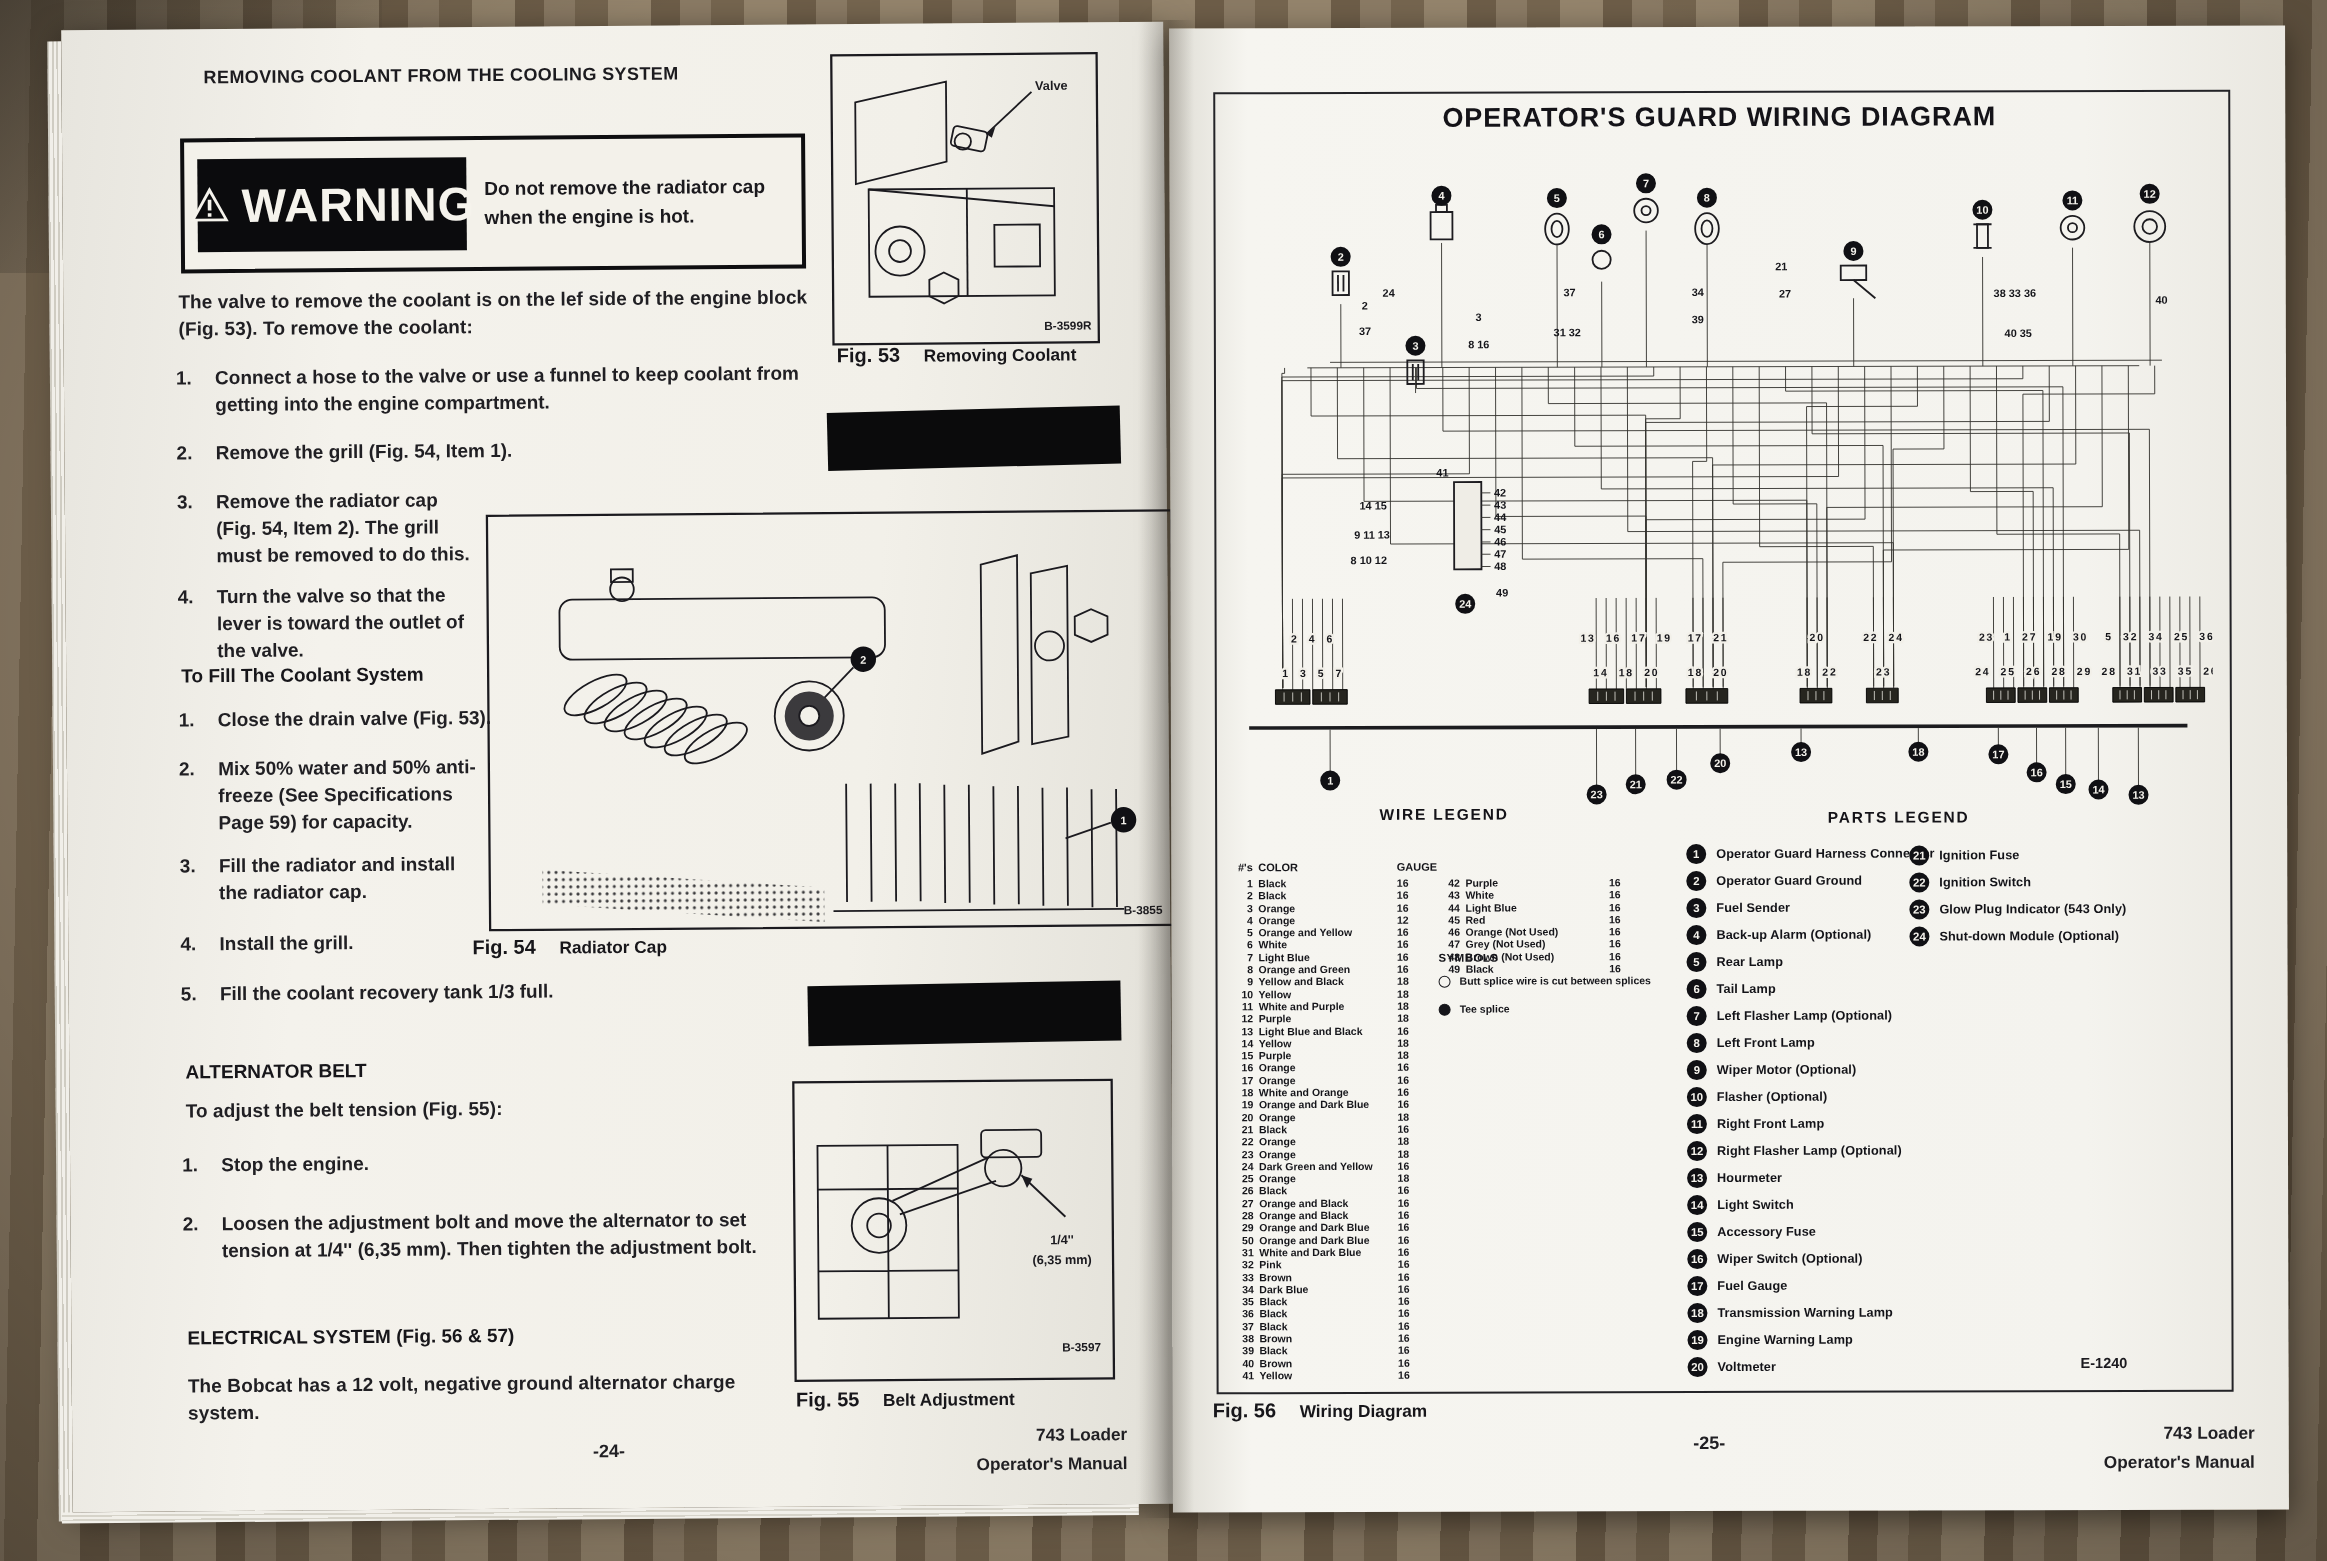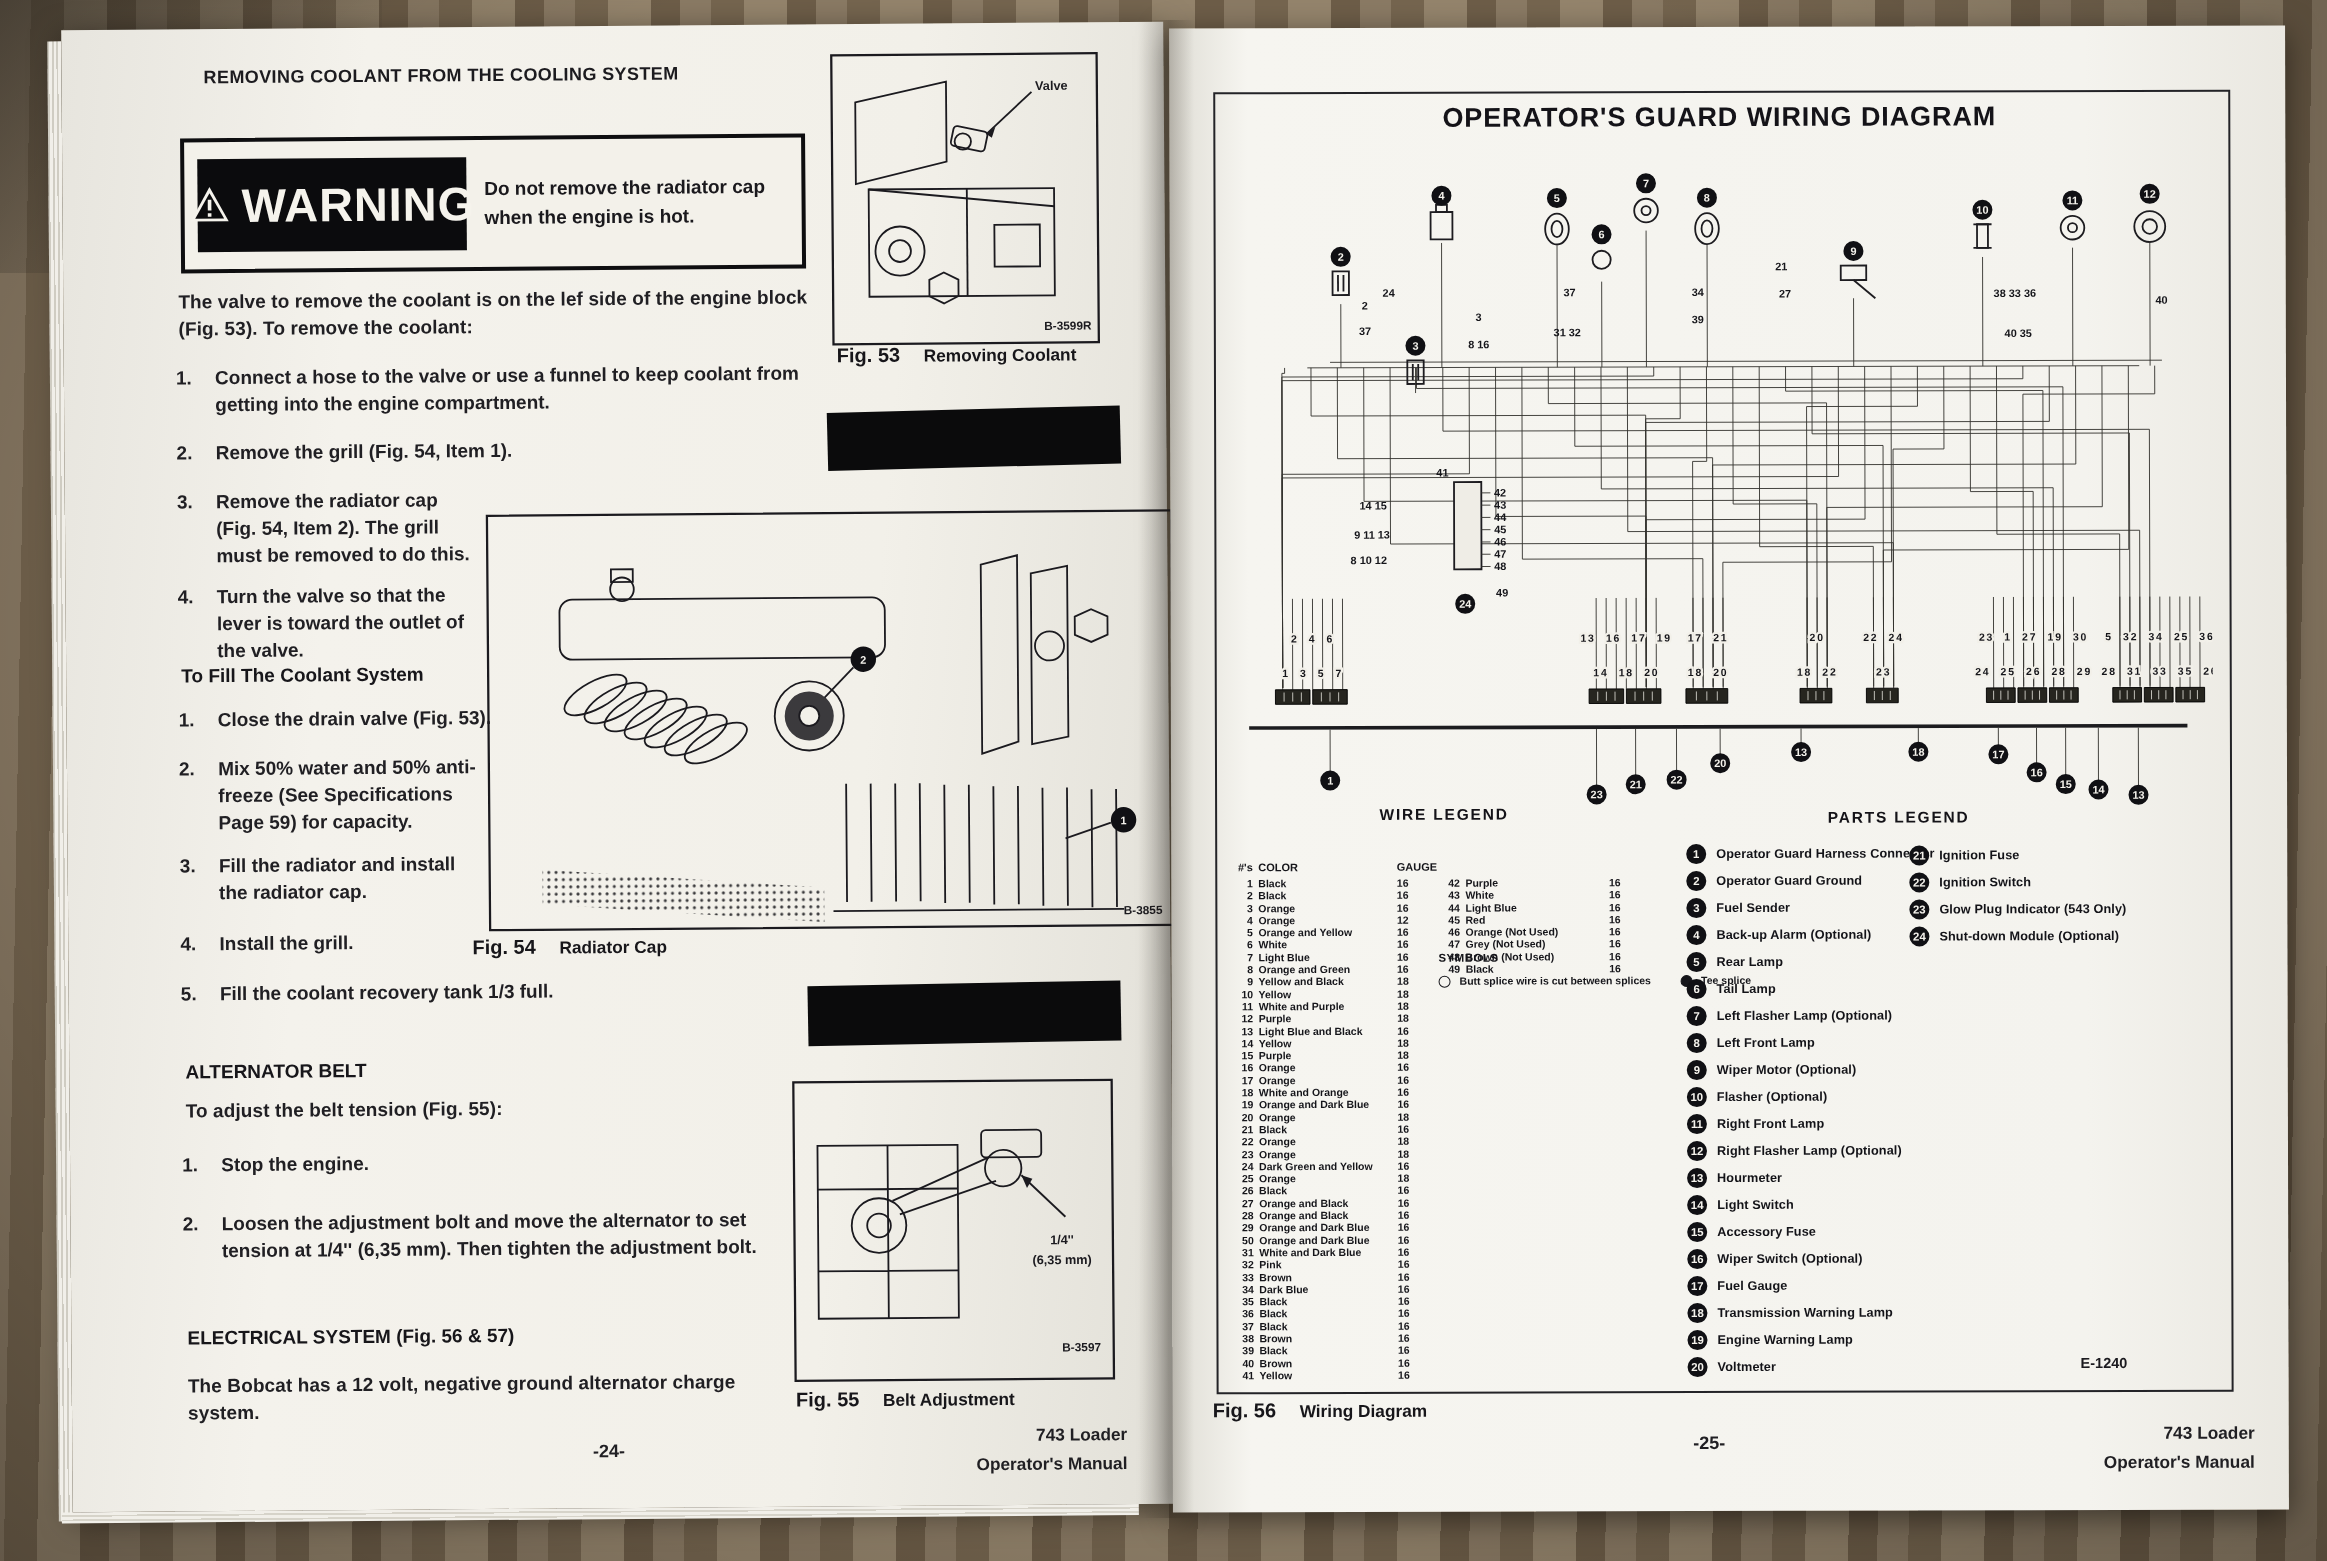--- a/index.html
+++ b/index.html
@@ -806,21 +806,21 @@
         <span class="g">16</span>
       </div>
       <div class="wrow wrow2">
         <span class="n">49</span>
         <span class="c">Black</span>
         <span class="g">16</span>
       </div>
     </div>
 
   <div class="abs symtitle" style="left:267px;top:924px;">SYMBOLS</div>
-  <div class="abs" style="left:267px;top:947px;display:flex;flex-direction:row;gap:14.5px;" id="wire-symbols">
+  <div class="abs" style="left:267px;top:947px;display:flex;flex-direction:column;gap:14.5px;" id="wire-symbols">
       <div class="symrow">
         <span class="symglyph outline"></span>
         <span>Butt splice wire is cut between splices</span>
       </div>
       <div class="symrow">
         <span class="symglyph filled"></span>
         <span>Tee splice</span>
       </div>
     </div>
 

